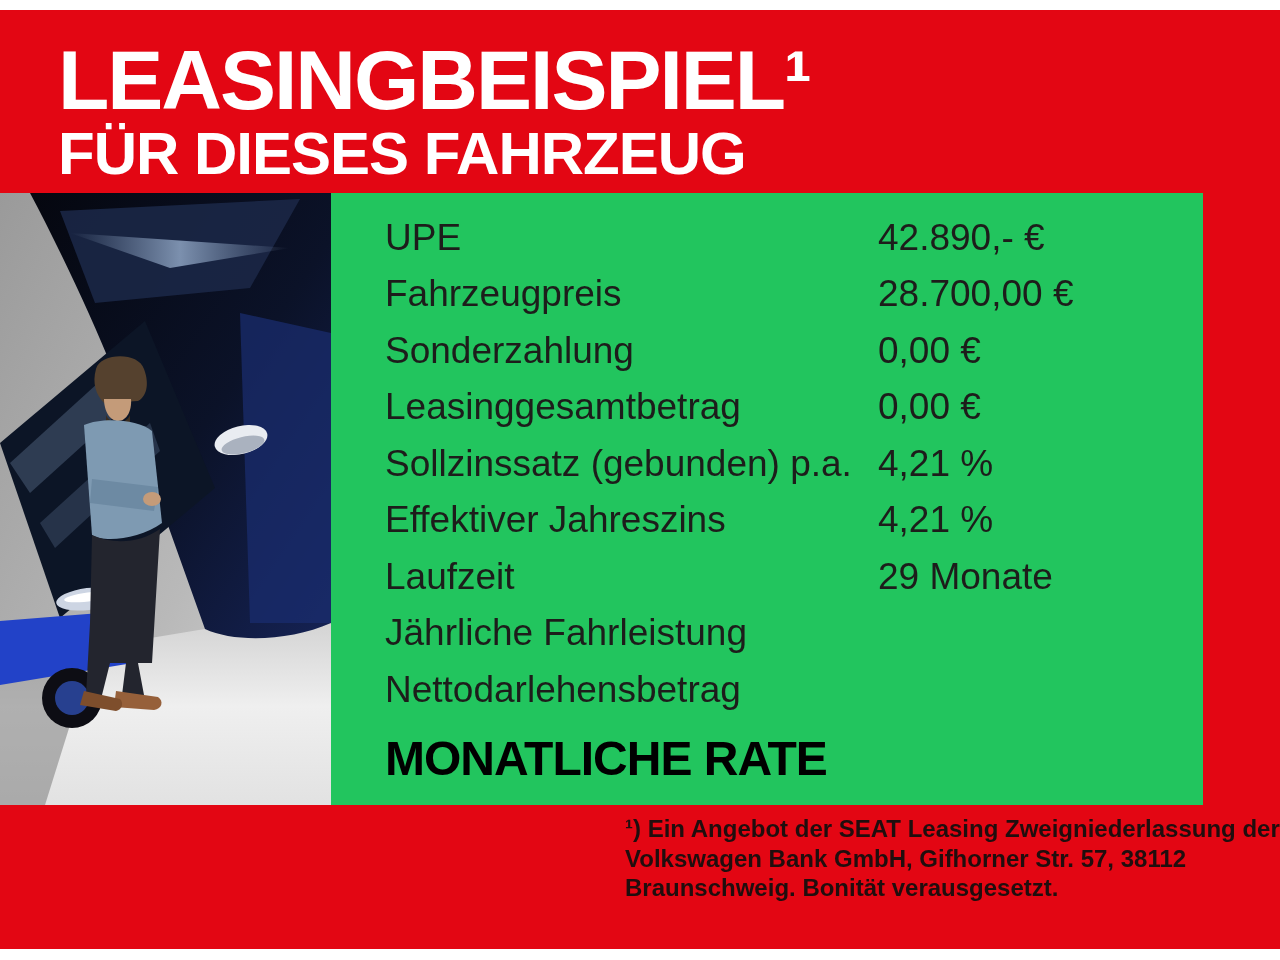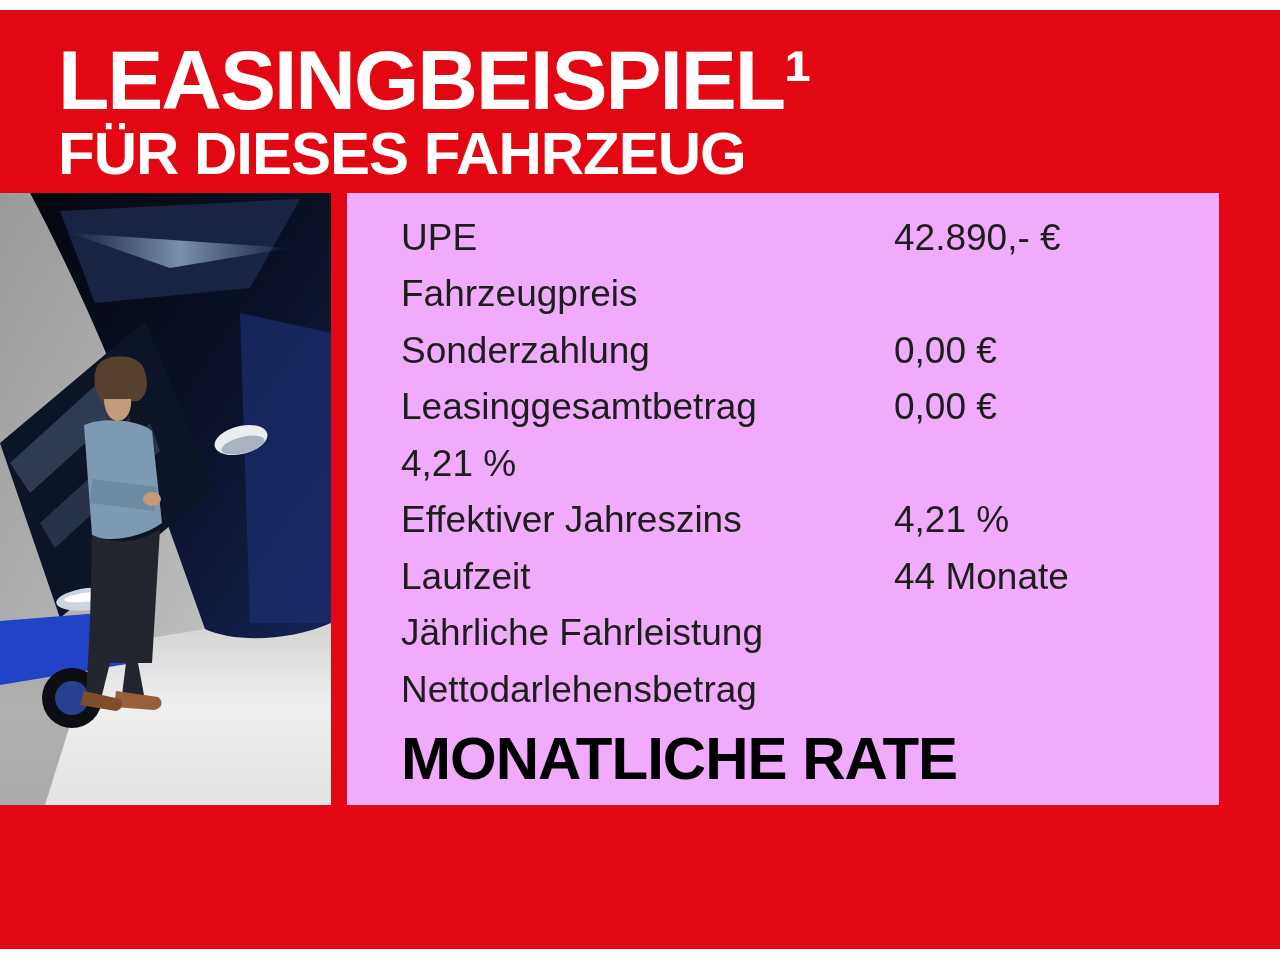--- a/index.html
+++ b/index.html
@@ -23,31 +23,31 @@
     color:#ffffff;font-weight:bold;font-size:60px;line-height:1;
     letter-spacing:-1px;white-space:nowrap;
   }
 
   
   #photo{position:absolute;left:0;top:193px;width:331px;height:612px;}
   #photo svg{display:block;width:100%;height:100%;}
 
   
   #panel{
-    position:absolute;left:347px;top:193px;width:872px;height:612px;
-    background:#f0abfc;color:#1d1d1b;
+    position:absolute;left:331px;top:193px;width:872px;height:612px;
+    background:#22c55e;color:#1d1d1b;
   }
   #rows{position:absolute;left:54px;top:16px;right:10px;}
   .row{display:flex;align-items:center;height:56.5px;font-size:37px;line-height:1;}
   .row .lbl{width:493px;flex:none;white-space:nowrap;}
   .row .val{white-space:nowrap;}
   #rate-row{
     position:absolute;left:54px;top:535px;right:10px;
     display:flex;align-items:center;height:60px;
-    font-size:60px;font-weight:bold;letter-spacing:-1px;color:#000;
+    font-size:48px;font-weight:bold;letter-spacing:-1px;color:#000;
   }
   #rate-row .lbl{width:493px;flex:none;white-space:nowrap;}
   #rate-row .val{white-space:nowrap;}
 
   
   #footnote{
     position:absolute;left:625px;top:814px;width:545px;
     color:#200e0e;font-size:24px;line-height:29.5px;font-weight:bold;
   }
   .fn-line{white-space:nowrap;}
@@ -123,49 +123,56 @@
   </div>
 
   <div id="panel">
     <div id="rows">
       <div class="row">
         <span class="lbl">UPE</span>
         <span class="val">42.890,- €</span>
       </div>
       <div class="row">
         <span class="lbl">Fahrzeugpreis</span>
+        <span class="val">28.700,00 €</span>
       </div>
       <div class="row">
         <span class="lbl">Sonderzahlung</span>
         <span class="val">0,00 €</span>
       </div>
       <div class="row">
         <span class="lbl">Leasinggesamtbetrag</span>
         <span class="val">0,00 €</span>
       </div>
       <div class="row">
+        <span class="lbl">Sollzinssatz (gebunden) p.a.</span>
         <span class="val">4,21 %</span>
       </div>
       <div class="row">
         <span class="lbl">Effektiver Jahreszins</span>
         <span class="val">4,21 %</span>
       </div>
       <div class="row">
         <span class="lbl">Laufzeit</span>
-        <span class="val">44 Monate</span>
+        <span class="val">29 Monate</span>
       </div>
       <div class="row">
         <span class="lbl">Jährliche Fahrleistung</span>
       </div>
       <div class="row">
         <span class="lbl">Nettodarlehensbetrag</span>
       </div>
     </div>
 
     <div id="rate-row">
       <span class="lbl">MONATLICHE RATE</span>
     </div>
   </div>
 
+  <div id="footnote">
+    <div class="fn-line">¹) Ein Angebot der SEAT Leasing Zweigniederlassung der</div>
+    <div class="fn-line">Volkswagen Bank GmbH, Gifhorner Str. 57, 38112</div>
+    <div class="fn-line">Braunschweig. Bonität verausgesetzt.</div>
+  </div>
 
   <div id="strip-bottom" class="strip"></div>
 
 </div>
 
 </body></html>

